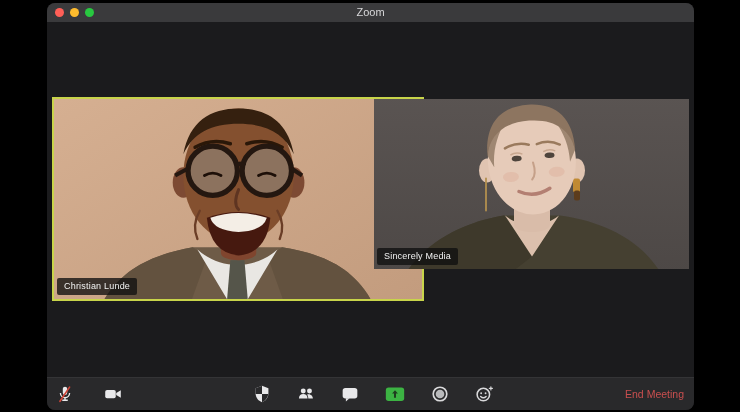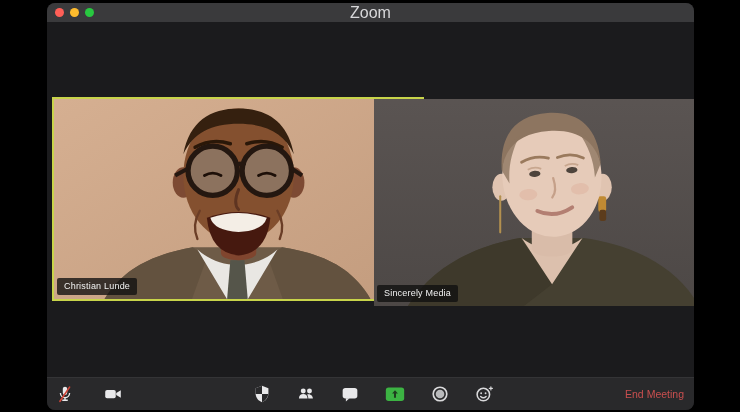--- a/index.html
+++ b/index.html
@@ -11,28 +11,28 @@
     box-shadow:0 8px 30px rgba(0,0,0,.6);}
 
   
   .titlebar{position:absolute;left:0;top:0;right:0;height:19px;background:#3a3a3c;
     border-bottom:1px solid #2c2c2e;}
   .traffic{position:absolute;top:5px;width:9px;height:9px;border-radius:50%;}
   .t-close{left:8px;background:#ff5f57;}
   .t-min{left:23px;background:#febc2e;}
   .t-zoom{left:38px;background:#28c840;}
   .win-title{position:absolute;left:0;right:0;top:0;height:19px;line-height:19px;
-    text-align:center;color:#d8d8da;font-size:16px;font-weight:500;}
+    text-align:center;color:#d8d8da;font-size:11px;font-weight:500;}
 
   
   .content{position:absolute;left:0;top:19px;right:0;bottom:32px;background:#1b1b1d;}
 
   .tile{position:absolute;overflow:hidden;background:#2a2a2c;}
   .tile-left{left:5px;top:75px;width:372px;height:204px;border:2px solid #c8d44a;box-sizing:border-box;}
-  .tile-right{left:327px;top:77px;width:315px;height:207px;padding-left:40px;}
+  .tile-right{left:327px;top:77px;width:315px;height:170px;}
   .tile svg{position:absolute;left:0;top:0;width:100%;height:100%;display:block;}
 
   .name-tag{position:absolute;left:3px;bottom:4px;background:rgba(15,15,15,.78);
     color:#f2f2f2;font-size:9px;line-height:1;padding:4px 7px;border-radius:2px;letter-spacing:.2px;}
 
   
   .toolbar{position:absolute;left:0;right:0;bottom:0;height:32px;background:#29292b;
     border-top:1px solid #343436;}
   .tb-btn{position:absolute;top:4px;width:24px;height:24px;padding:0;border:0;background:transparent;
     display:flex;align-items:center;justify-content:center;cursor:pointer;}

